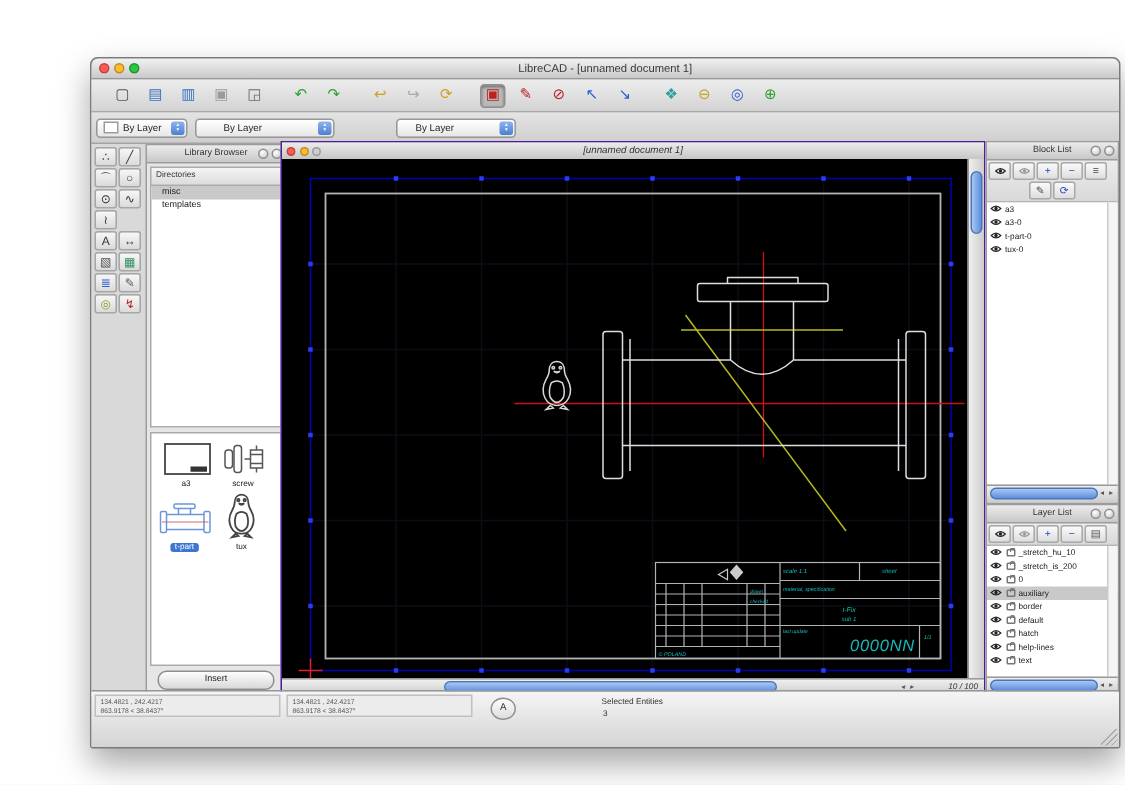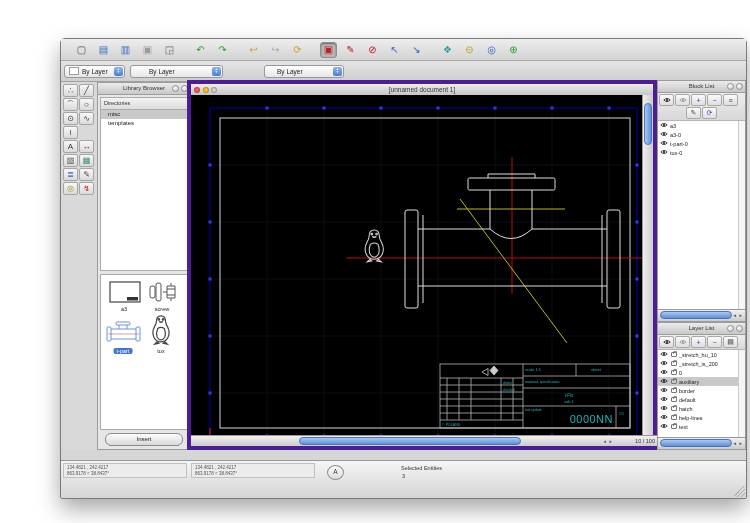--- a/index.html
+++ b/index.html
@@ -37,21 +37,21 @@
   .dirheader{height:11px;margin:2px 2px 0 2px;background:linear-gradient(#f4f4f4,#dcdcdc);border:1px solid #ababab;font-size:5.5px;line-height:10px;padding-left:3px;color:#333;flex:none;}
   .dirlist{height:160px;margin:0 2px;background:#fff;border:1px solid #ababab;border-top:none;font-size:6px;flex:none;overflow:hidden;}
   .diritem{height:9px;line-height:9px;padding-left:7px;color:#222;}
   .diritem.selected{background:#c9c9c9;}
   .libdivider{height:3px;flex:none;}
   .preview{flex:1;margin:0 2px;background:#fff;border:1px solid #ababab;position:relative;overflow:hidden;}
   .thumblabel{position:absolute;font-size:5.5px;color:#222;text-align:center;transform:translateX(-50%);}
   .thumblabel.selected{background:#3d76d0;color:#fff;border-radius:2px;padding:0 3px;}
   .insertbtn{height:11px;margin:3px 7px 3px 7px;border:1px solid #8d8d8d;border-radius:6px;background:linear-gradient(#fdfdfd,#d8d8d8);font-size:6px;text-align:center;line-height:10px;color:#222;flex:none;}
   
-  .docwin{position:absolute;left:126px;top:-2px;width:470px;height:370px;background:#cfcfcf;border:4px solid #4c1d95;box-sizing:border-box;}
+  .docwin{position:absolute;left:126px;top:-2px;width:470px;height:370px;background:#cfcfcf;border:1px solid #4c1d95;box-sizing:border-box;font-style:italic;}
   .doctitle{height:11px;background:linear-gradient(#ececec,#c6c6c6);border-bottom:1px solid #979797;position:relative;font-size:6.5px;text-align:center;line-height:11px;color:#333;}
   .doclights{position:absolute;left:3px;top:2.5px;display:flex;gap:2.5px;}
   .doclight{width:6px;height:6px;border-radius:50%;border:1px solid rgba(0,0,0,.25);box-sizing:border-box;}
   .canvas{position:absolute;left:0;top:11px;width:457px;height:346px;background:#000;}
   .vscroll{position:absolute;right:0;top:11px;width:11px;height:346px;background:linear-gradient(90deg,#f0f0f0,#cccccc);border-left:1px solid #999;box-sizing:border-box;}
   .vthumb{position:absolute;left:1px;top:8px;width:8px;height:42px;border-radius:4px;background:linear-gradient(90deg,#a8c8f2,#5f8fdd);border:1px solid #4a74bb;box-sizing:border-box;}
   .hscroll{position:absolute;left:0;bottom:0;height:11px;width:468px;background:linear-gradient(#f0f0f0,#cccccc);border-top:1px solid #999;box-sizing:border-box;}
   .hthumb{position:absolute;left:108px;top:1px;width:222px;height:8px;border-radius:4px;background:linear-gradient(#a8c8f2,#5f8fdd);border:1px solid #4a74bb;box-sizing:border-box;}
   .scrollarrows{position:absolute;top:0;font-size:5px;color:#555;line-height:10px;letter-spacing:1px;}
   .pager{position:absolute;right:4px;top:0;font-size:5.5px;color:#333;line-height:10px;}
@@ -79,20 +79,28 @@
   .grip{position:absolute;right:1px;bottom:1px;width:11px;height:11px;background:
     linear-gradient(135deg,transparent 45%,#aaa 45%,#aaa 50%,transparent 50%,transparent 62%,#aaa 62%,#aaa 67%,transparent 67%,transparent 79%,#aaa 79%,#aaa 84%,transparent 84%);}
   svg text{font-family:"Liberation Sans",sans-serif;}
 </style>
 </head>
 <body>
 
 <div class="stage">
  <div class="appwin">
 
+  <div class="titlebar">
+    <div class="lights">
+      <div class="light" style="background:#ff5b51"></div>
+      <div class="light" style="background:#ffbd2e"></div>
+      <div class="light" style="background:#28c840"></div>
+    </div>
+    <div class="winname">LibreCAD - [unnamed document 1]</div>
+  </div>
 
   <div class="toolbar1" id="toolbar1">
         <div class="tbtn">
           <span class="tglyph" style="color: rgb(85, 85, 85);">▢</span>
         </div>
         <div class="tbtn">
           <span class="tglyph" style="color: rgb(58, 111, 192);">▤</span>
         </div>
         <div class="tbtn">
           <span class="tglyph" style="color: rgb(58, 111, 192);">▥</span>

